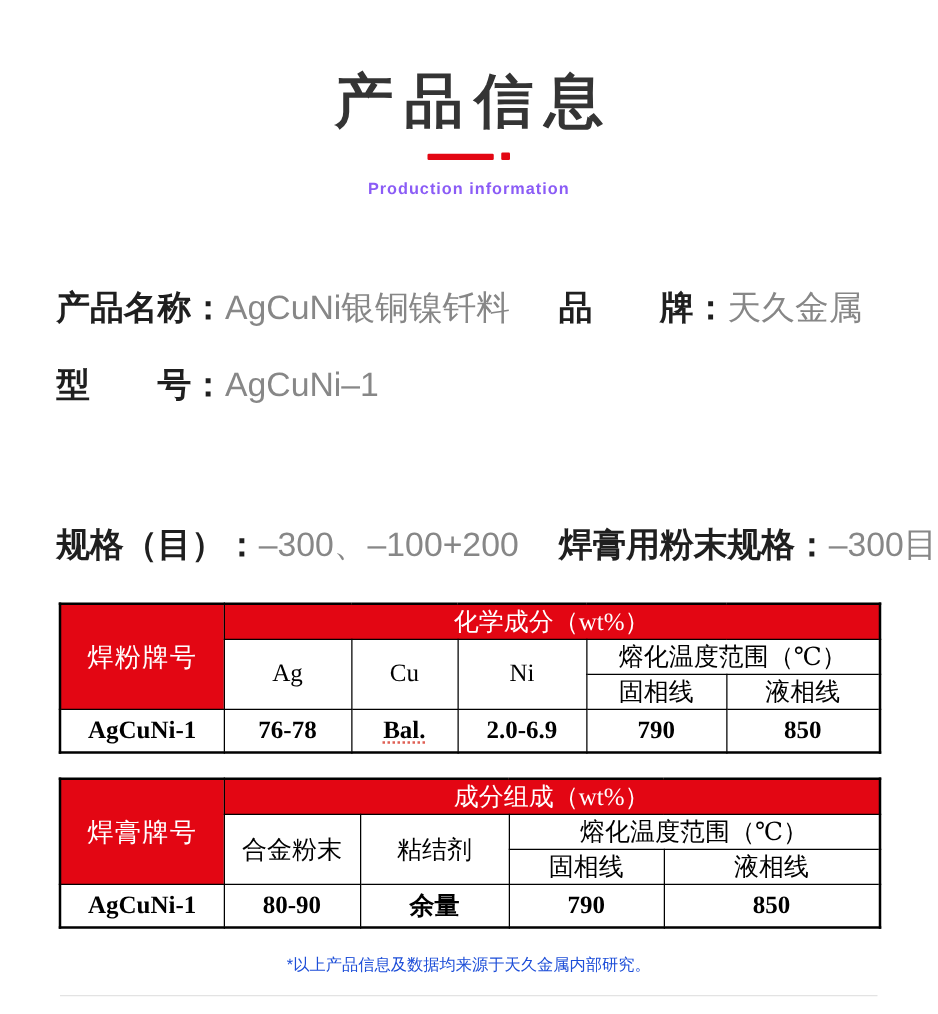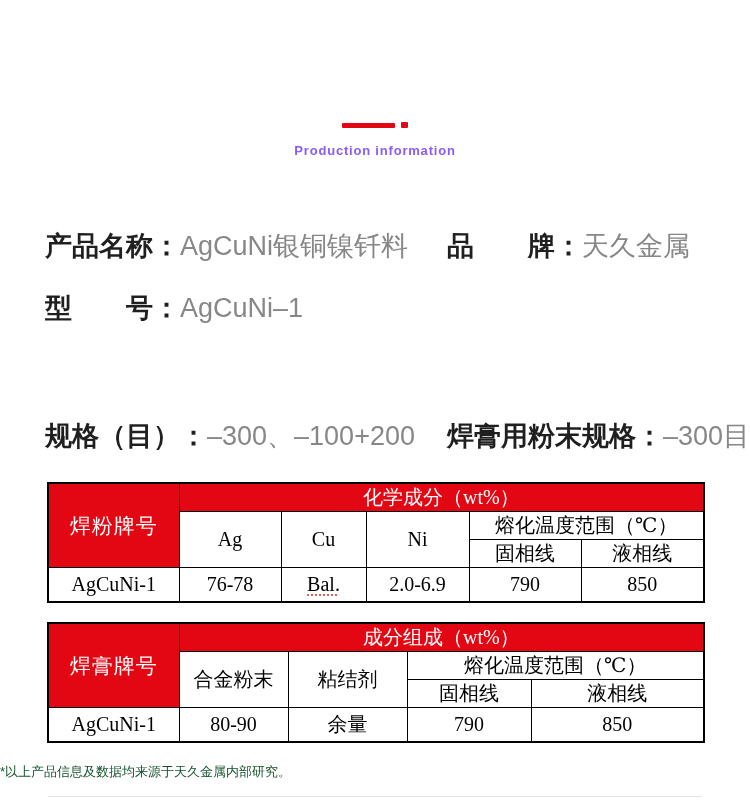--- a/index.html
+++ b/index.html
@@ -39,38 +39,39 @@
     border-collapse: collapse; table-layout: fixed;
     font-family: "Liberation Serif", "DejaVu Serif", serif;
     font-size: 20px; color: #000; text-align: center;
   }
   .table1 { top: 482px; } .table2 { top: 622px; }
   .spec-table td { border: 1.5px solid #000; padding: 0 2px; vertical-align: middle; }
   .spec-table { border: 2px solid #000; }
   .spec-table .red { background: var(--accent); color: #ffffff; font-weight: 400; }
   .spec-table .corner { font-size: 21px; letter-spacing: 1px; }
   .spec-table .rA { height: 26px; } .spec-table .rB { height: 27px; }
-  .spec-table .rC { height: 28px; } .spec-table .rD { height: 34px; }
+  .spec-table .rC { height: 28px; } .spec-table .rD { height: 34px; font-weight: bold; }
   .misspell {
     text-decoration: underline dotted #e06055;
     text-decoration-thickness: 2px; text-underline-offset: 4px;
   }
 
   
   .footer-note {
     position: absolute; top: 763px; left: 0; width: 750px;
-    text-align: left; font-size: 13px; color: #14532d;
+    text-align: center; font-size: 13px; color: #1d4ed8;
   }
   .footer-line { position: absolute; top: 796px; left: 48px; width: 654px; height: 1px; background: #e3e3e3; }
 </style>
 </head>
 <body>
 
 <div class="canvas">
 
+  <h1 class="page-title">产品信息</h1>
   <div class="title-divider">
     <span class="bar"></span>
     <span class="dot"></span>
   </div>
   <div class="subtitle">Production information</div>
 
   <div class="info-row row1">
     <span class="info-label">产品名称：</span><span class="info-value">AgCuNi银铜镍钎料</span>
     <span class="pair-right">
       <span class="info-label">品　　牌：</span><span class="info-value">天久金属</span>

